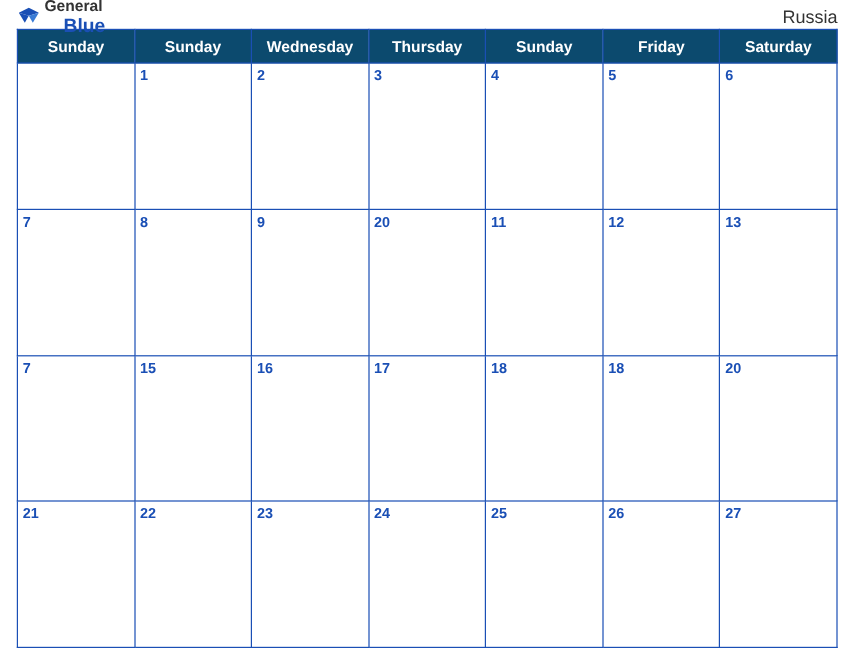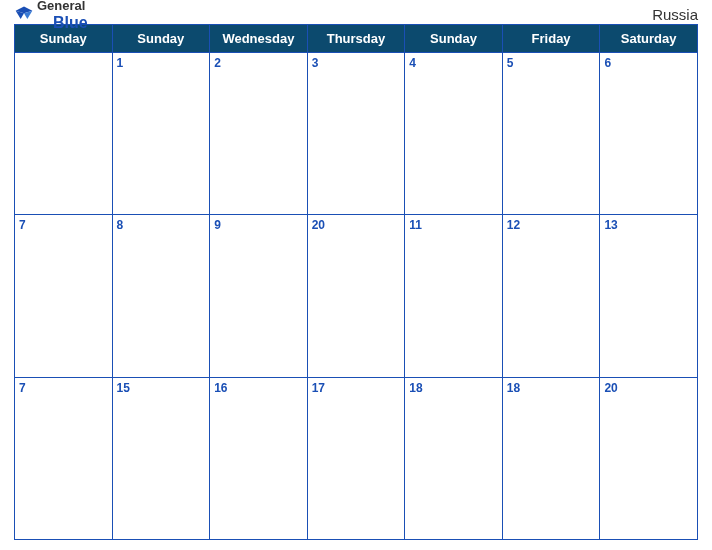--- a/index.html
+++ b/index.html
@@ -186,15 +186,38 @@
           <td class="has-date">
             <span class="date-num">18</span>
           </td>
           <td class="has-date">
             <span class="date-num">18</span>
           </td>
           <td class="has-date">
             <span class="date-num">20</span>
           </td>
         </tr>
+        <tr>
+          <td class="has-date">
+            <span class="date-num">21</span>
+          </td>
+          <td class="has-date">
+            <span class="date-num">22</span>
+          </td>
+          <td class="has-date">
+            <span class="date-num">23</span>
+          </td>
+          <td class="has-date">
+            <span class="date-num">24</span>
+          </td>
+          <td class="has-date">
+            <span class="date-num">25</span>
+          </td>
+          <td class="has-date">
+            <span class="date-num">26</span>
+          </td>
+          <td class="has-date">
+            <span class="date-num">27</span>
+          </td>
+        </tr>
       </tbody>
   </table>
 </div>
 
 </body></html>

